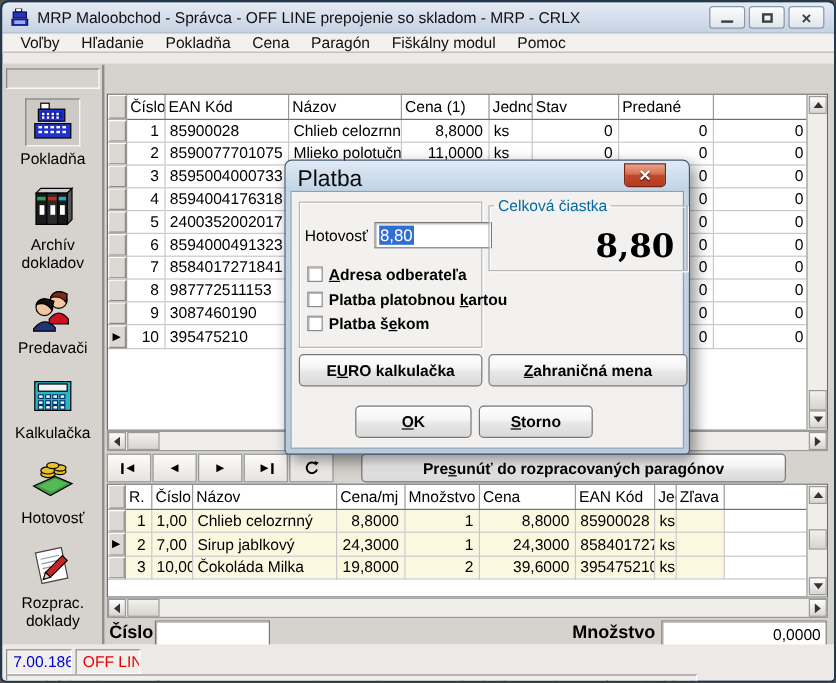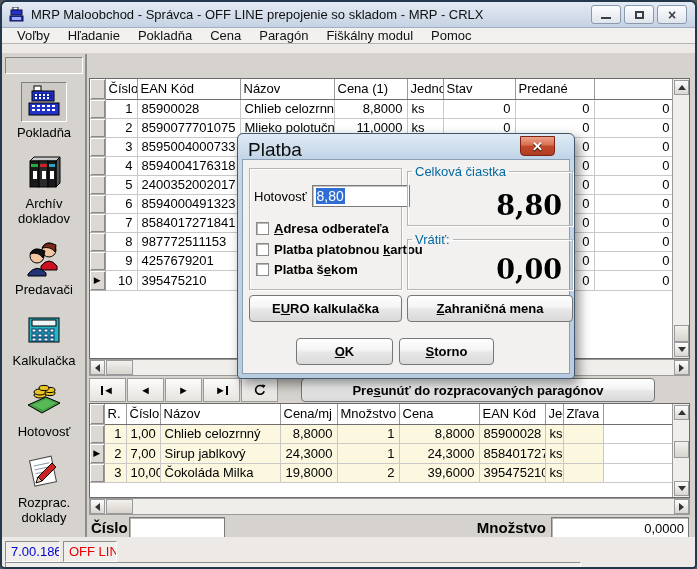--- a/index.html
+++ b/index.html
@@ -430,21 +430,21 @@
               <td class="num"></td>
               <td></td>
               <td class="num"></td>
               <td class="num">0</td>
               <td class="num">0</td>
             </tr>
 
             <tr>
               <td class="ind"><span></span></td>
               <td class="num">9</td>
-              <td>4257679201</td>
+              <td>3087460190</td>
               <td></td>
               <td class="num"></td>
               <td></td>
               <td class="num"></td>
               <td class="num">0</td>
               <td class="num">0</td>
             </tr>
 
             <tr>
               <td class="ind"><span>▶</span></td>
@@ -638,24 +638,20 @@
           <span class="chk-box"></span>
           <span class="chk-label"><span>Platba š</span><span class="accel">e</span><span>kom</span></span>
         </div>
       </fieldset>
 
       <fieldset class="gbox gb-celk">
         <legend>Celková čiastka</legend>
         <div class="bigval">8,80</div>
       </fieldset>
 
-      <fieldset class="gbox gb-vrat">
-        <legend>Vrátiť:</legend>
-        <div class="bigval">0,00</div>
-      </fieldset>
 
       <div class="btn7 dlg-btn" id="btn-euro">
         <span>E</span><span class="accel">U</span><span>RO kalkulačka</span>
       </div>
       <div class="btn7 dlg-btn" id="btn-zahr">
         <span></span><span class="accel">Z</span><span>ahraničná mena</span>
       </div>
       <div class="btn7 dlg-btn" id="btn-ok">
         <span></span><span class="accel">O</span><span>K</span>
       </div>

